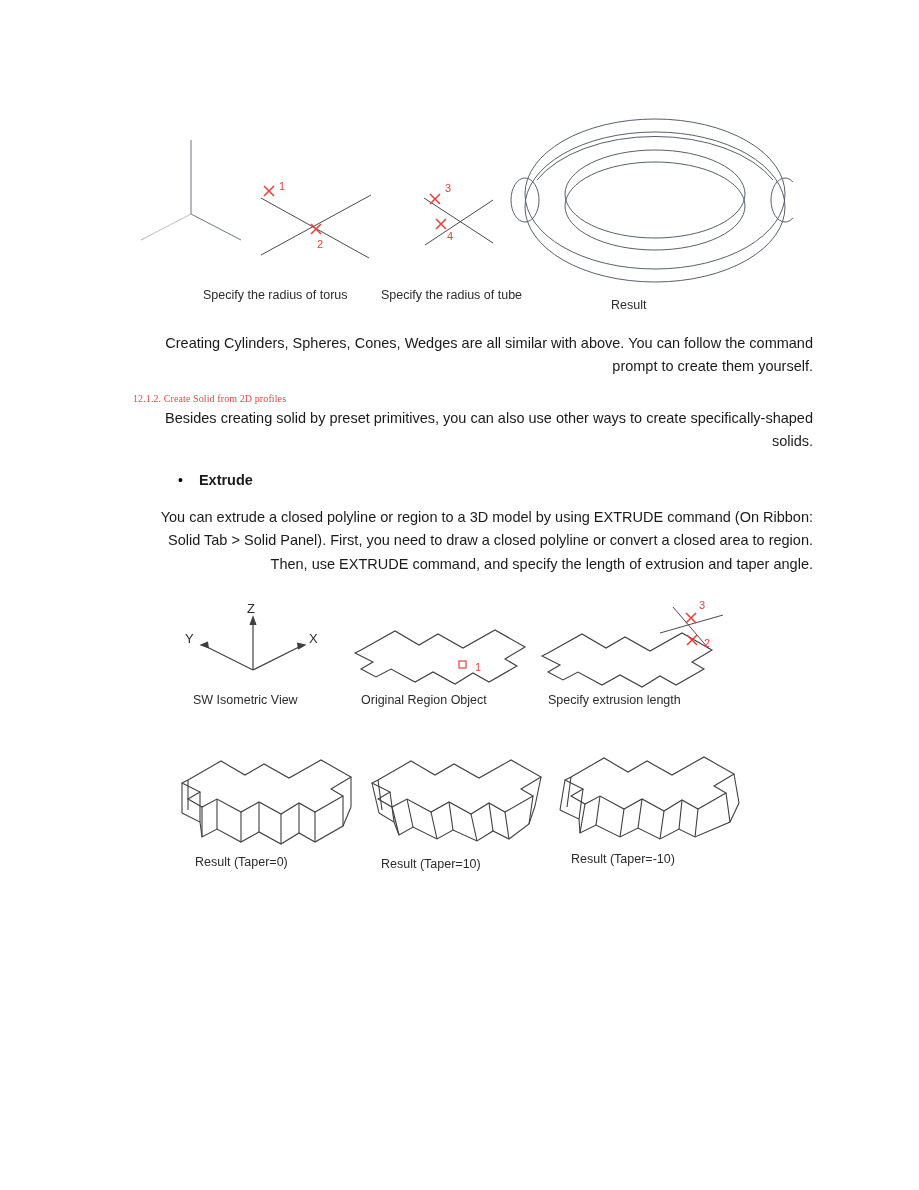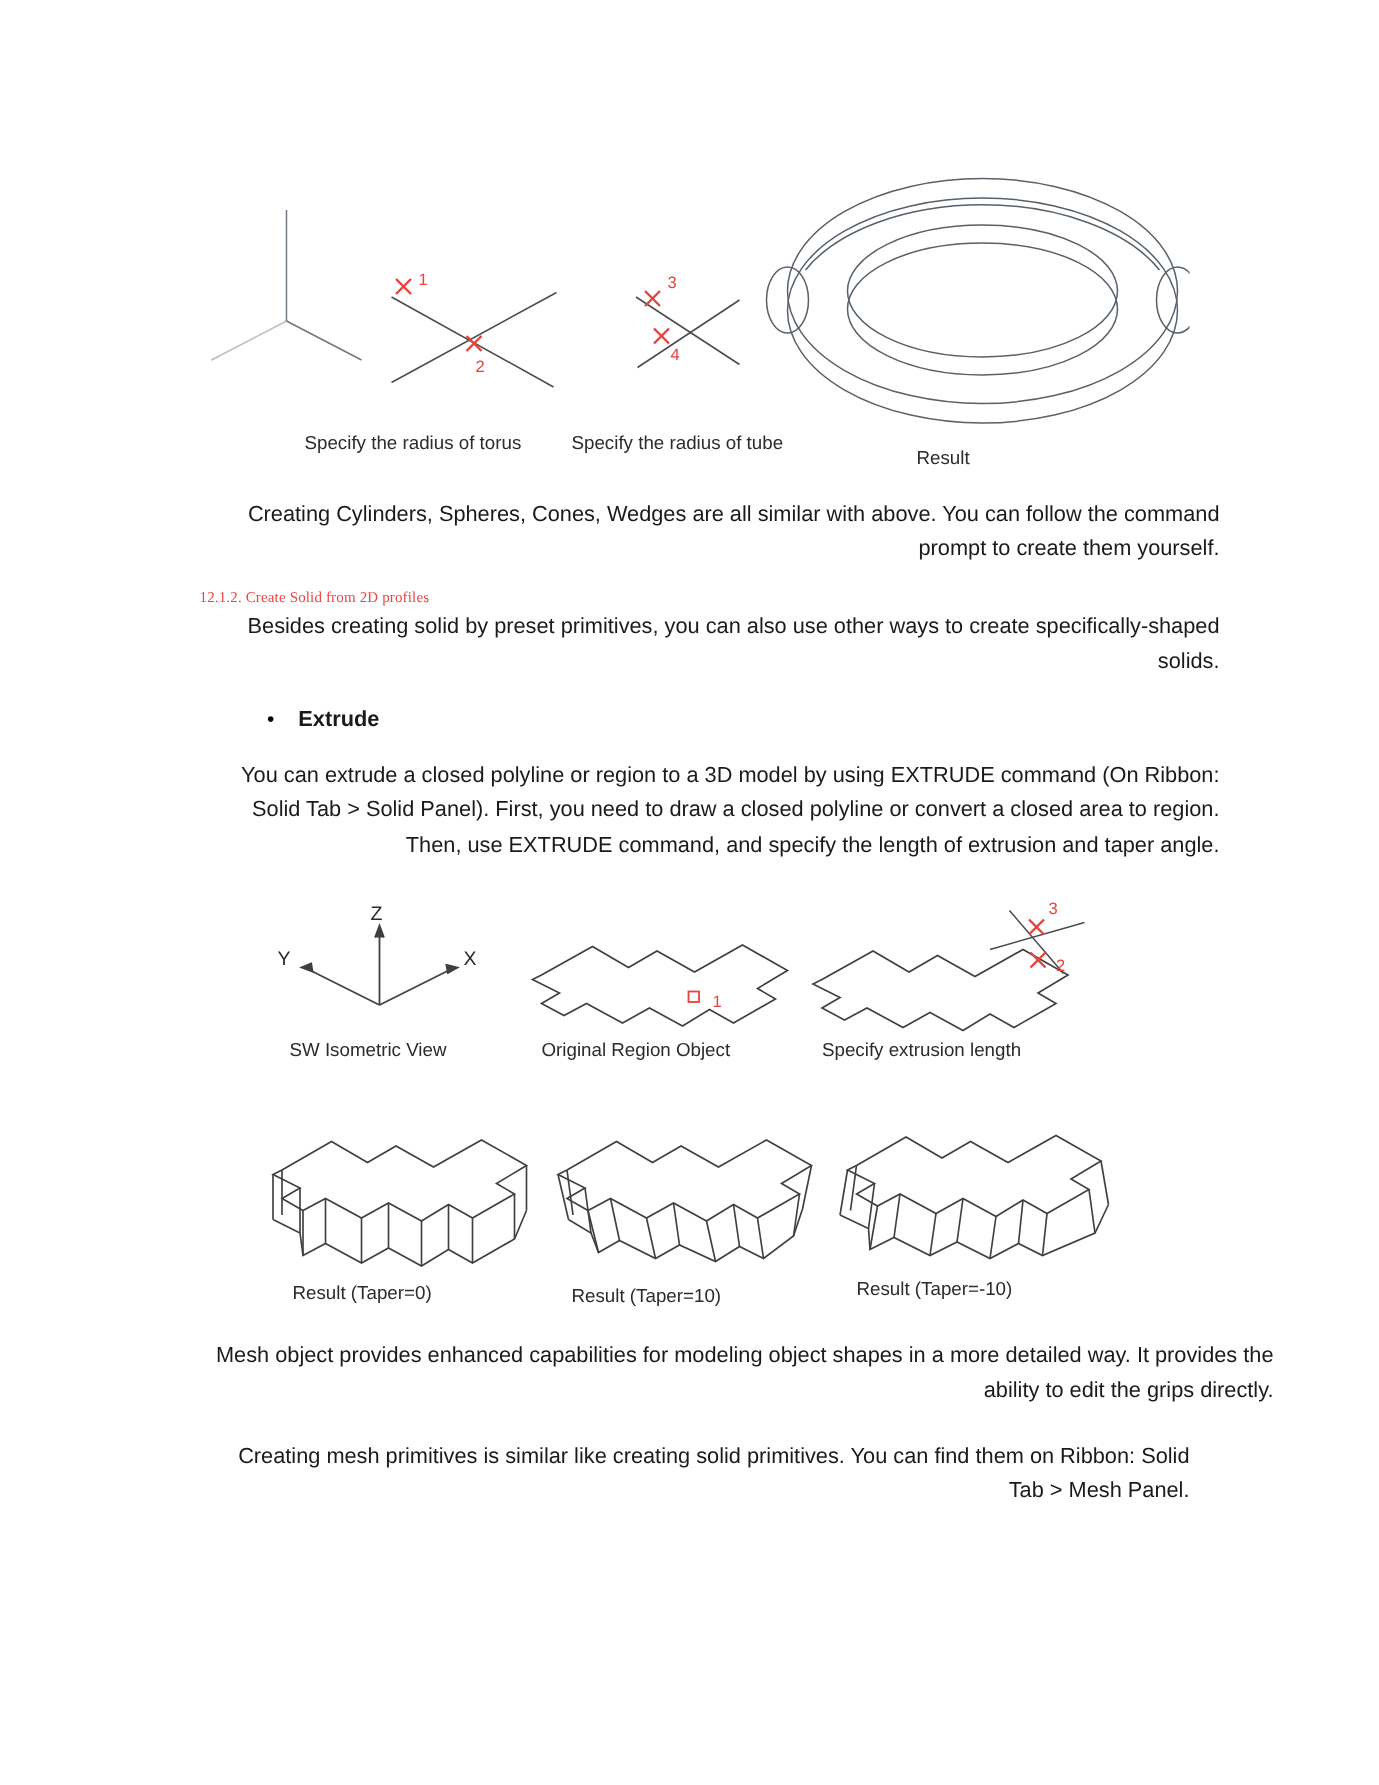--- a/index.html
+++ b/index.html
@@ -226,17 +226,15 @@
     <div class="cap-abs" style="left:60px; top:98px;">SW Isometric View</div>
     <div class="cap-abs" style="left:228px; top:98px;">Original Region Object</div>
     <div class="cap-abs" style="left:415px; top:98px;">Specify extrusion length</div>
 
     <div class="cap-abs" style="left:62px; top:260px;">Result (Taper=0)</div>
     <div class="cap-abs" style="left:248px; top:262px;">Result (Taper=10)</div>
     <div class="cap-abs" style="left:438px; top:257px;text-align:right;">Result (Taper=-10)</div>
   </div>
 
   <div style="position:absolute; left:133px; top:893px; width:716px;">
-    <p class="body-text">Mesh object provides enhanced capabilities for modeling object shapes in a more detailed way. It provides the ability to edit the grips directly.</p>
-    <p class="body-text" style="width:660px; margin-top:20px;">Creating mesh primitives is similar like creating solid primitives. You can find them on Ribbon: Solid Tab &gt; Mesh Panel.</p>
   </div>
 
 </div>
 
 </body></html>

